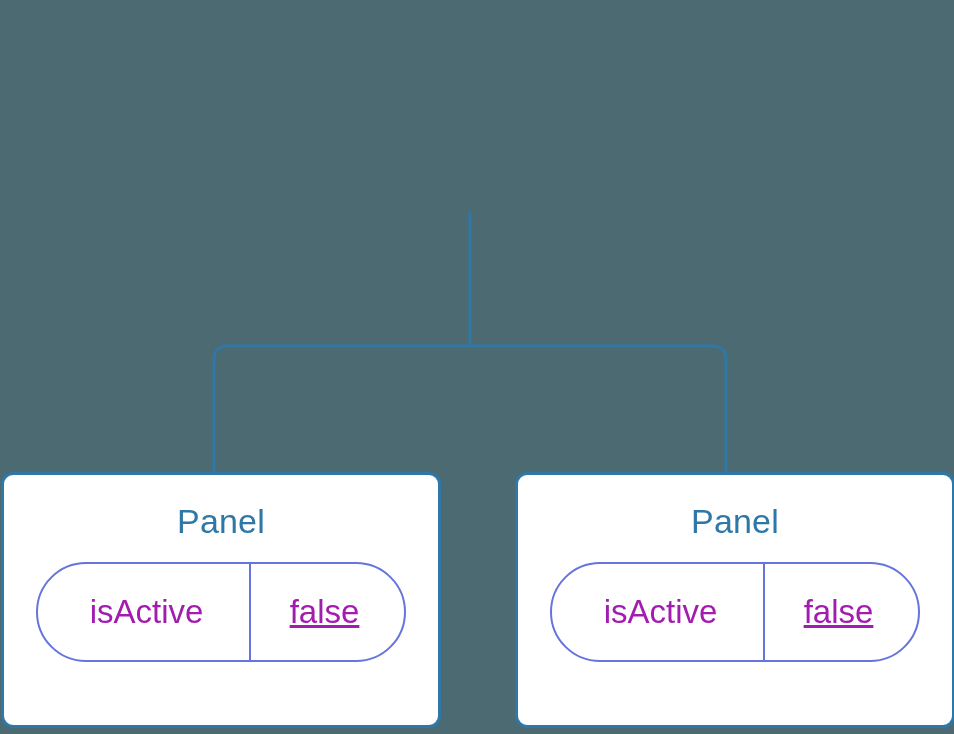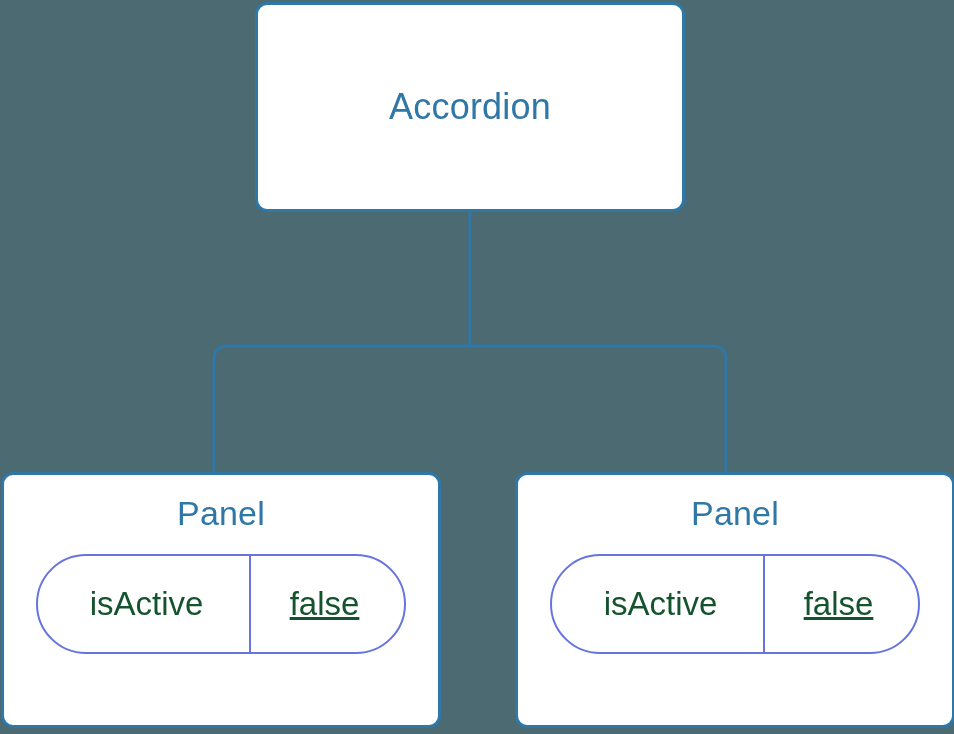--- a/index.html
+++ b/index.html
@@ -58,21 +58,21 @@
     font-size: 36px;
     line-height: 1.1;
     letter-spacing: 0.2px;
     white-space: nowrap;
   }
 
   .node-leaf {
     width: 440px;
     height: 256px;
     top: 472px;
-    padding-top: 20px;
+    padding-top: 28px;
   }
   .node-leaf.leaf-left  { left: 1px; }
   .node-leaf.leaf-right { left: 515px; }
 
   .node-leaf .node-title {
     font-size: 34px;
     margin-bottom: 22px;
   }
 
   
@@ -84,21 +84,21 @@
     border-radius: 50px;
     background: #ffffff;
     box-sizing: border-box;
     overflow: hidden;
   }
   .prop-key,
   .prop-value {
     display: flex;
     align-items: center;
     justify-content: center;
-    color: #14532d;
+    color: #a21caf;
     font-size: 33px;
     white-space: nowrap;
     box-sizing: border-box;
   }
   .prop-key {
     width: 213px;
     border-right: 2px solid #6674de;
     padding-left: 6px;
   }
   .prop-value {
@@ -114,23 +114,20 @@
 
   <svg id="connectors" viewBox="0 0 954 734" width="954" height="734" aria-hidden="true">
 
     <path d="M470 212 L470 346" fill="none" stroke="#2e77a6" stroke-width="3" stroke-linecap="butt"></path>
 
     <path d="M470 346 L228 346 Q214 346 214 360 L214 474" fill="none" stroke="#2e77a6" stroke-width="3" stroke-linecap="butt"></path>
 
     <path d="M470 346 L712 346 Q726 346 726 360 L726 474" fill="none" stroke="#2e77a6" stroke-width="3" stroke-linecap="butt"></path>
   </svg>
 
-  <div class="node-card node-root">
-    <div class="node-title">Accordion</div>
-  </div>
 
   <div class="node-card node-leaf leaf-left">
     <div class="node-title">Panel</div>
     <div class="prop-pill">
       <div class="prop-key">isActive</div>
       <div class="prop-value">false</div>
     </div>
   </div>
 
   <div class="node-card node-leaf leaf-right">

